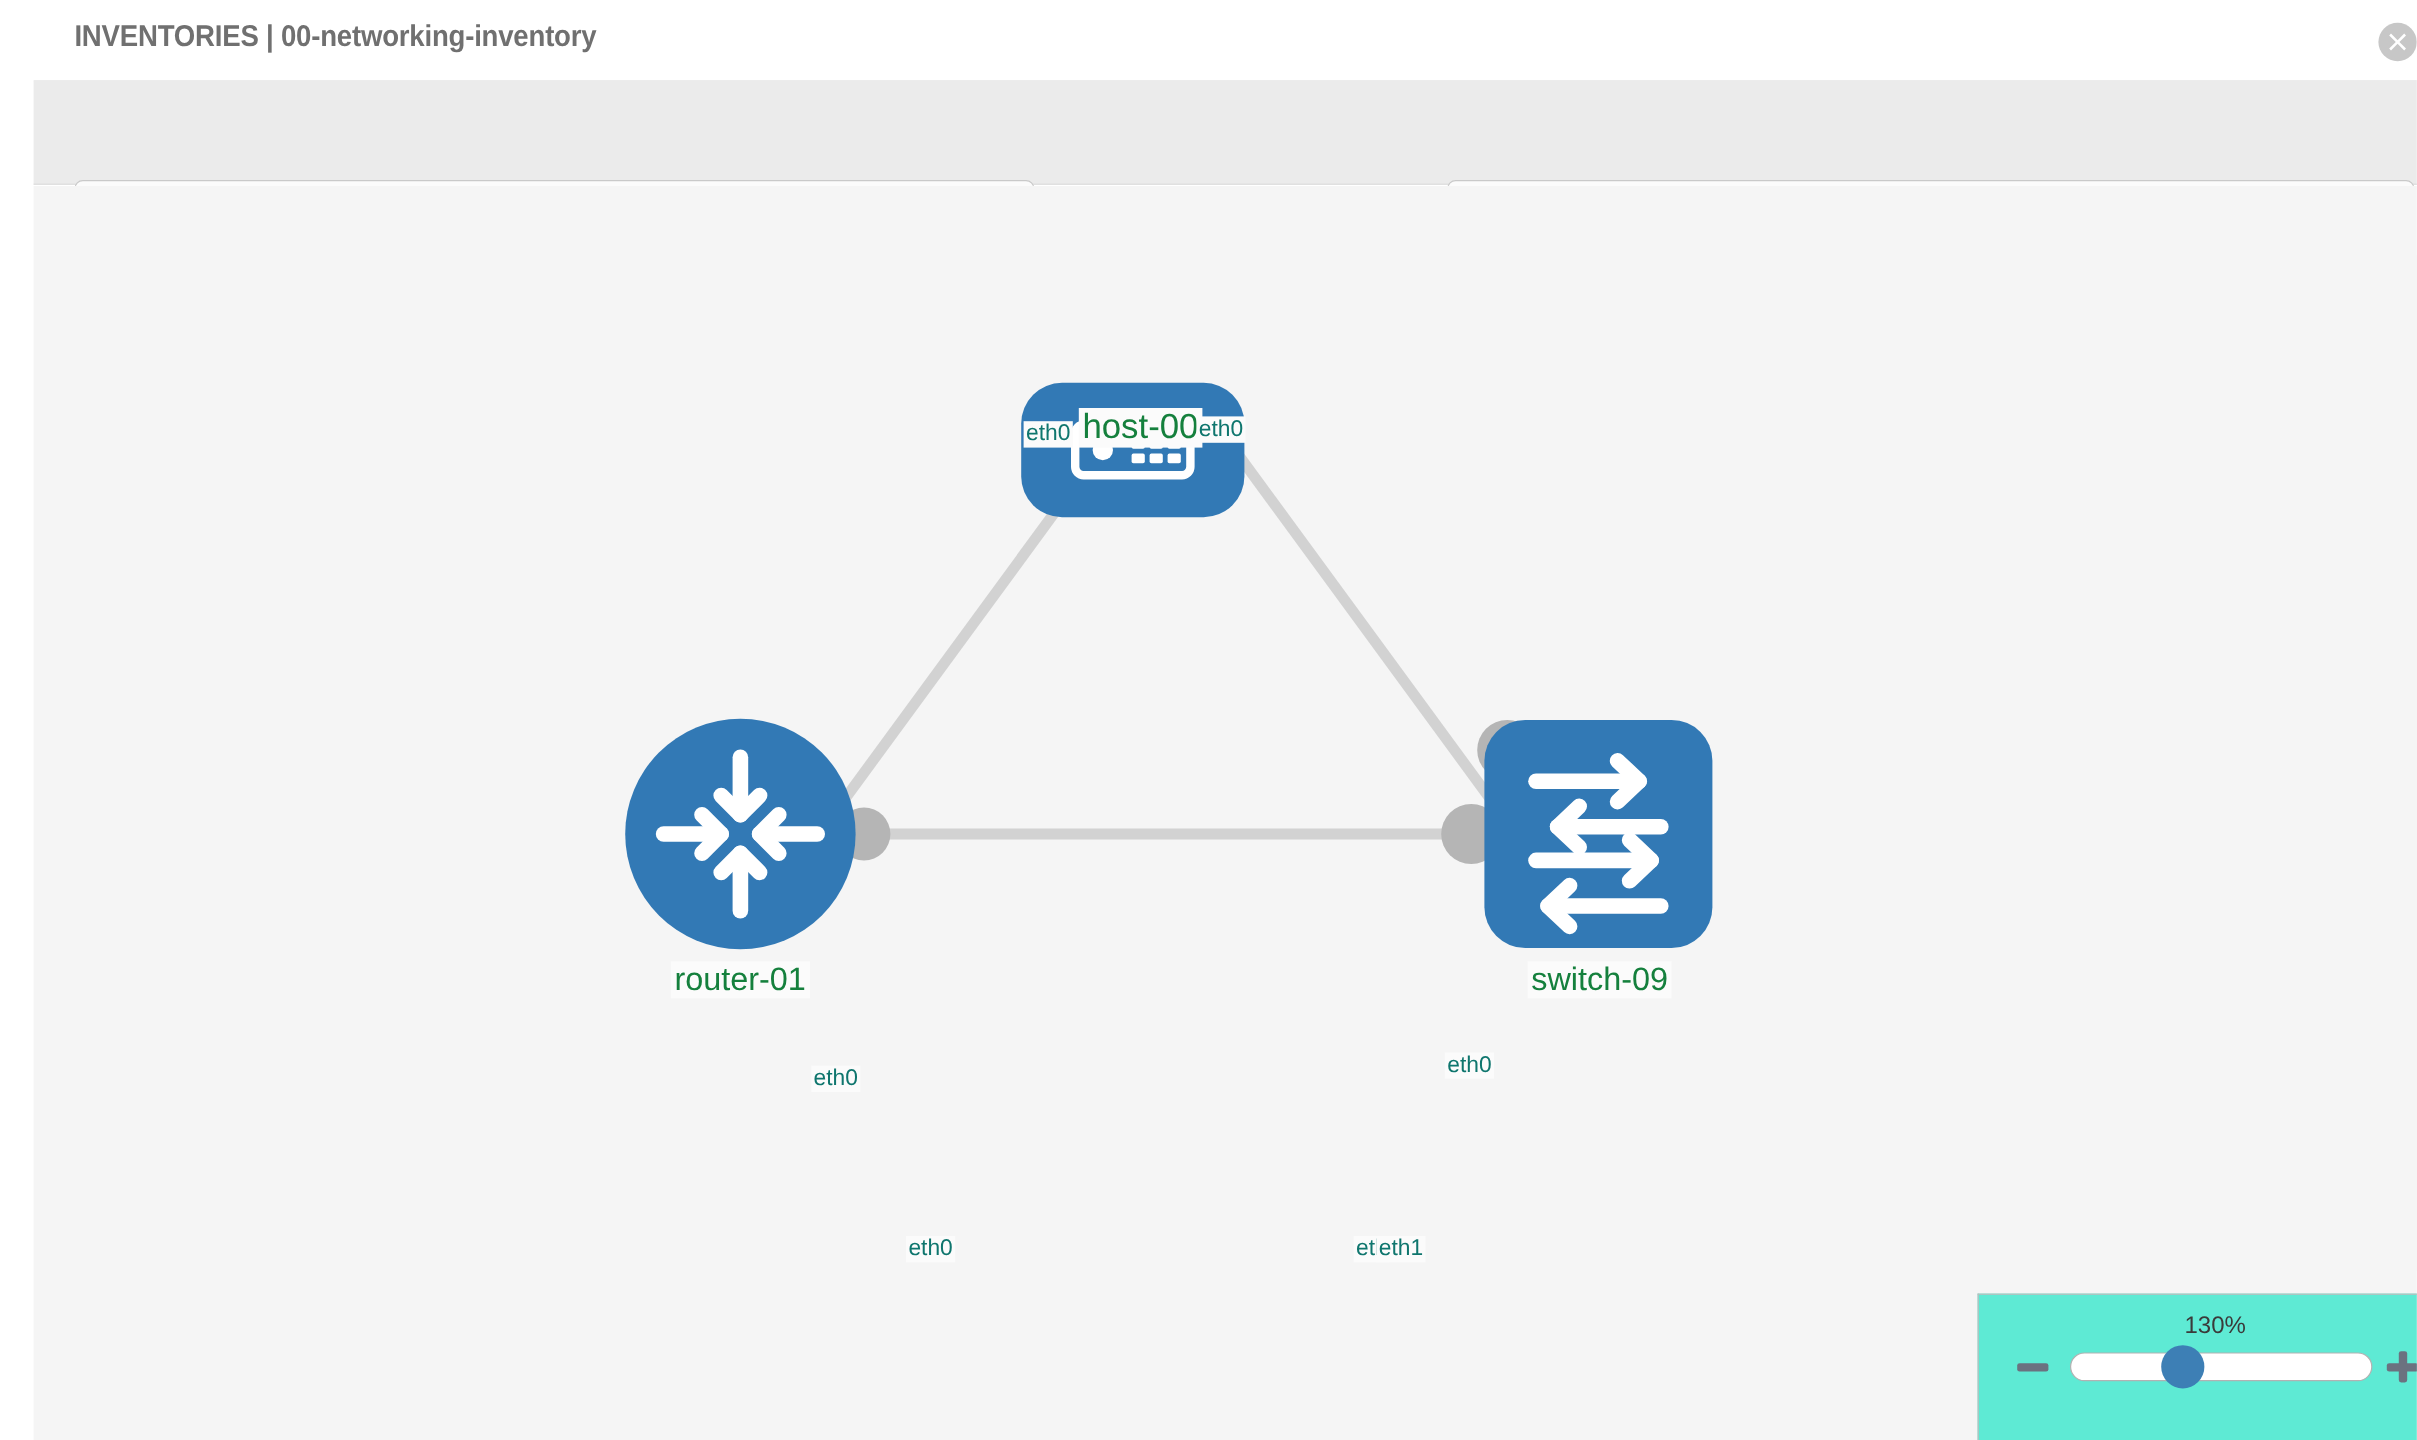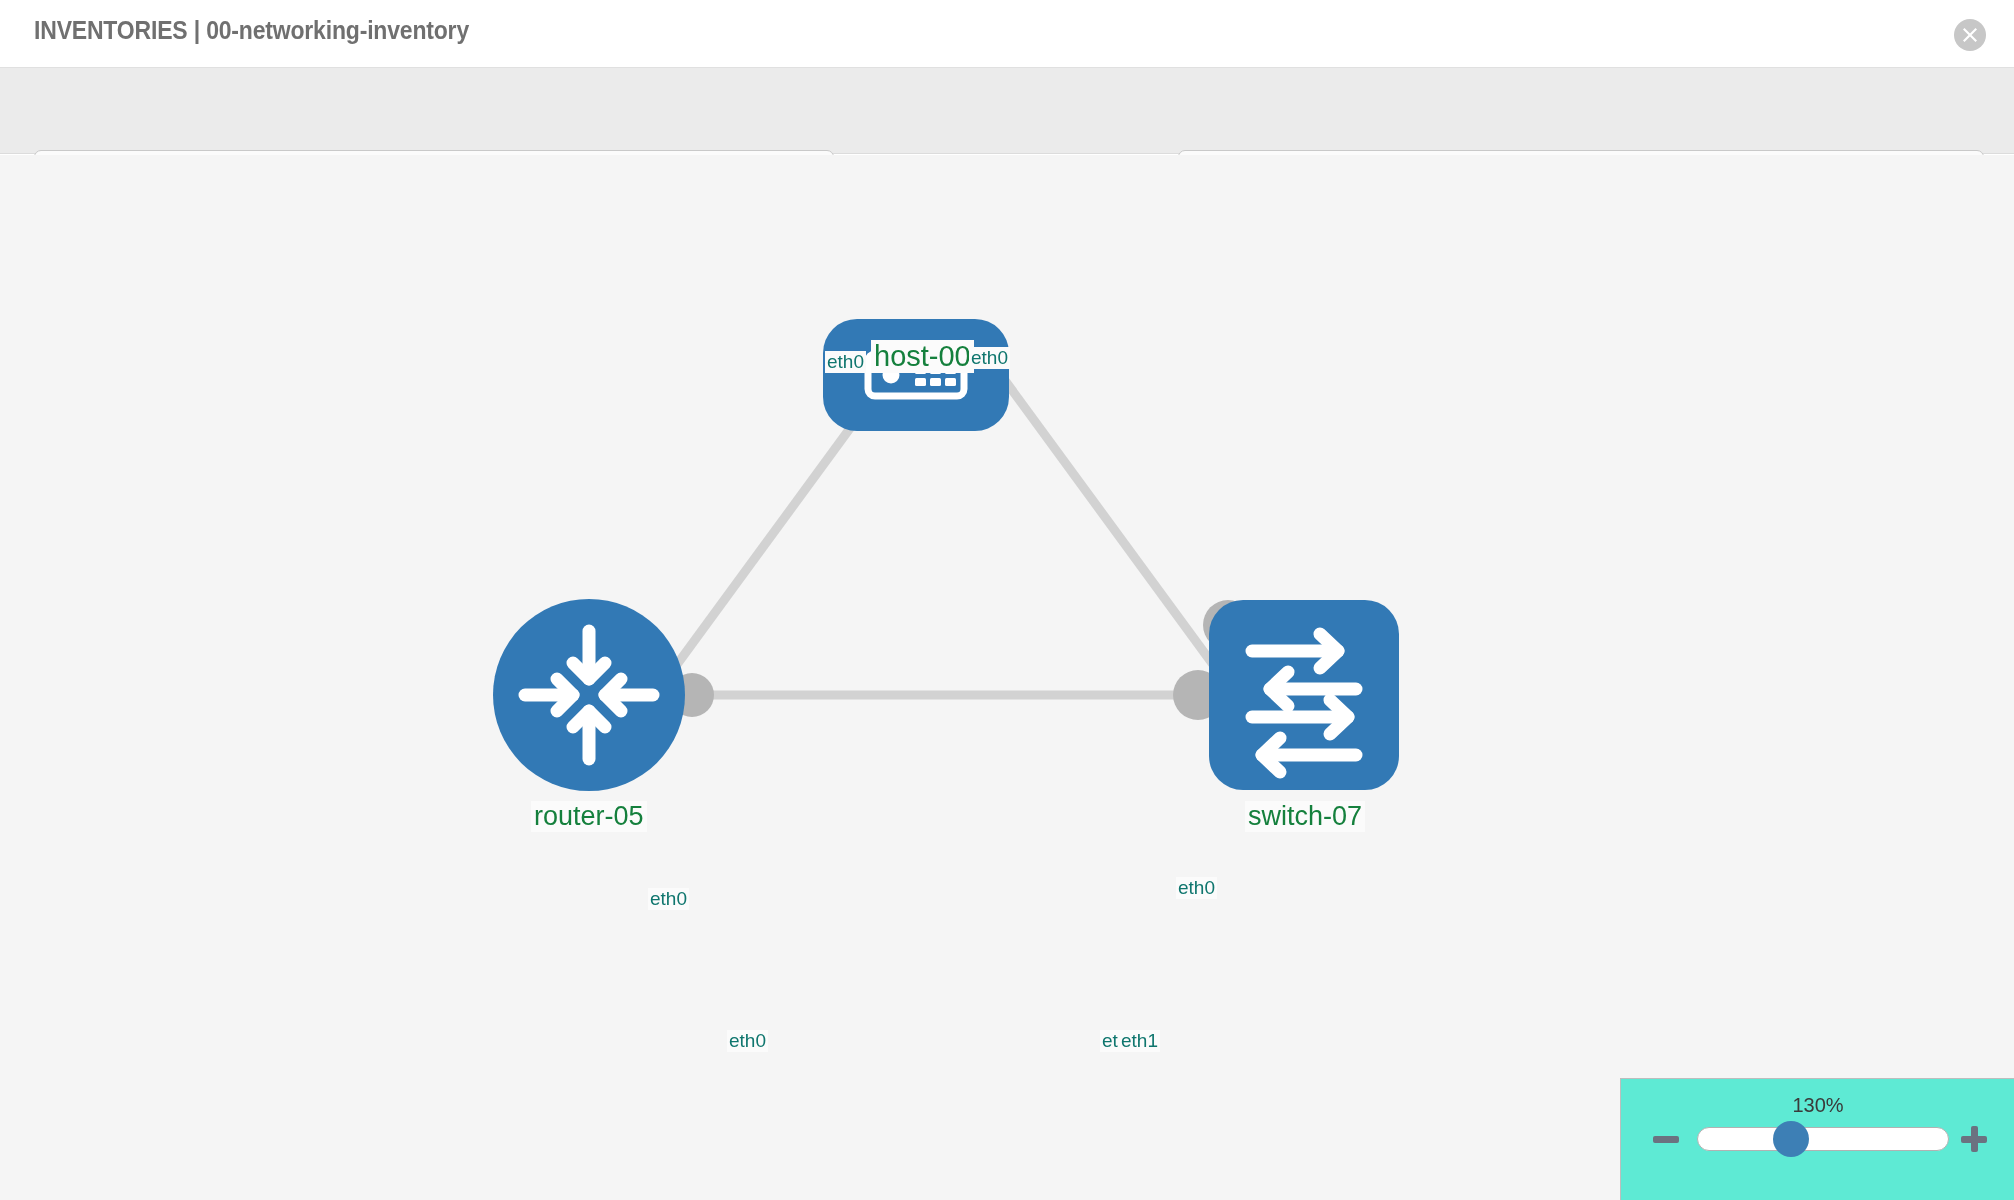--- a/index.html
+++ b/index.html
@@ -2,21 +2,21 @@
 <html><head>
 <meta charset="utf-8">
 <style>
   * { box-sizing: border-box; margin: 0; padding: 0; }
   html, body {
     width: 2014px; height: 1200px;
     background: #ffffff;
     font-family: "Liberation Sans", sans-serif;
     overflow: hidden;
   }
-  #app { position: relative; width: 1924px; height: 1200px; }
+  #app { position: relative; width: 1924px; height: 1200px; margin-left: 28px; }
 
   
   .header {
     position: absolute; left: 0; top: 0; width: 2014px; height: 68px;
     background: #ffffff;
     border-bottom: 1px solid #e0e0e0;
   }
   .header-title {
     position: absolute; left: 34px; top: 16px;
     font-size: 25px; font-weight: bold; color: #707070;
@@ -246,22 +246,22 @@
           <path d="M1288 517 L1270 534 L1288 551"></path>
           <path d="M1252 562 L1348 562"></path>
           <path d="M1330 545 L1348 562 L1330 579"></path>
           <path d="M1356 600 L1262 600"></path>
           <path d="M1280 583 L1262 600 L1280 617"></path>
         </g>
       </g>
     </svg>
 
     <div class="node-label" style="left:871px; top:185px; font-size:29px;">host-00</div>
-    <div class="node-label" style="left:531px; top:646px;">router-05</div>
-    <div class="node-label" style="left:1245px; top:646px;">switch-07</div>
+    <div class="node-label" style="left:531px; top:646px;">router-01</div>
+    <div class="node-label" style="left:1245px; top:646px;">switch-09</div>
 
     <div class="edge-label" style="left:825px; top:196px;">eth0</div>
     <div class="edge-label" style="left:969px; top:192px;">eth0</div>
     <div class="edge-label" style="left:648px; top:733px;">eth0</div>
     <div class="edge-label" style="left:1176px; top:722px;">eth0</div>
     <div class="edge-label" style="left:727px; top:875px;">eth0</div>
     <div class="edge-label" style="left:1100px; top:875px;">eth</div>
     <div class="edge-label" style="left:1119px; top:875px;">eth1</div>
   </div>
 

